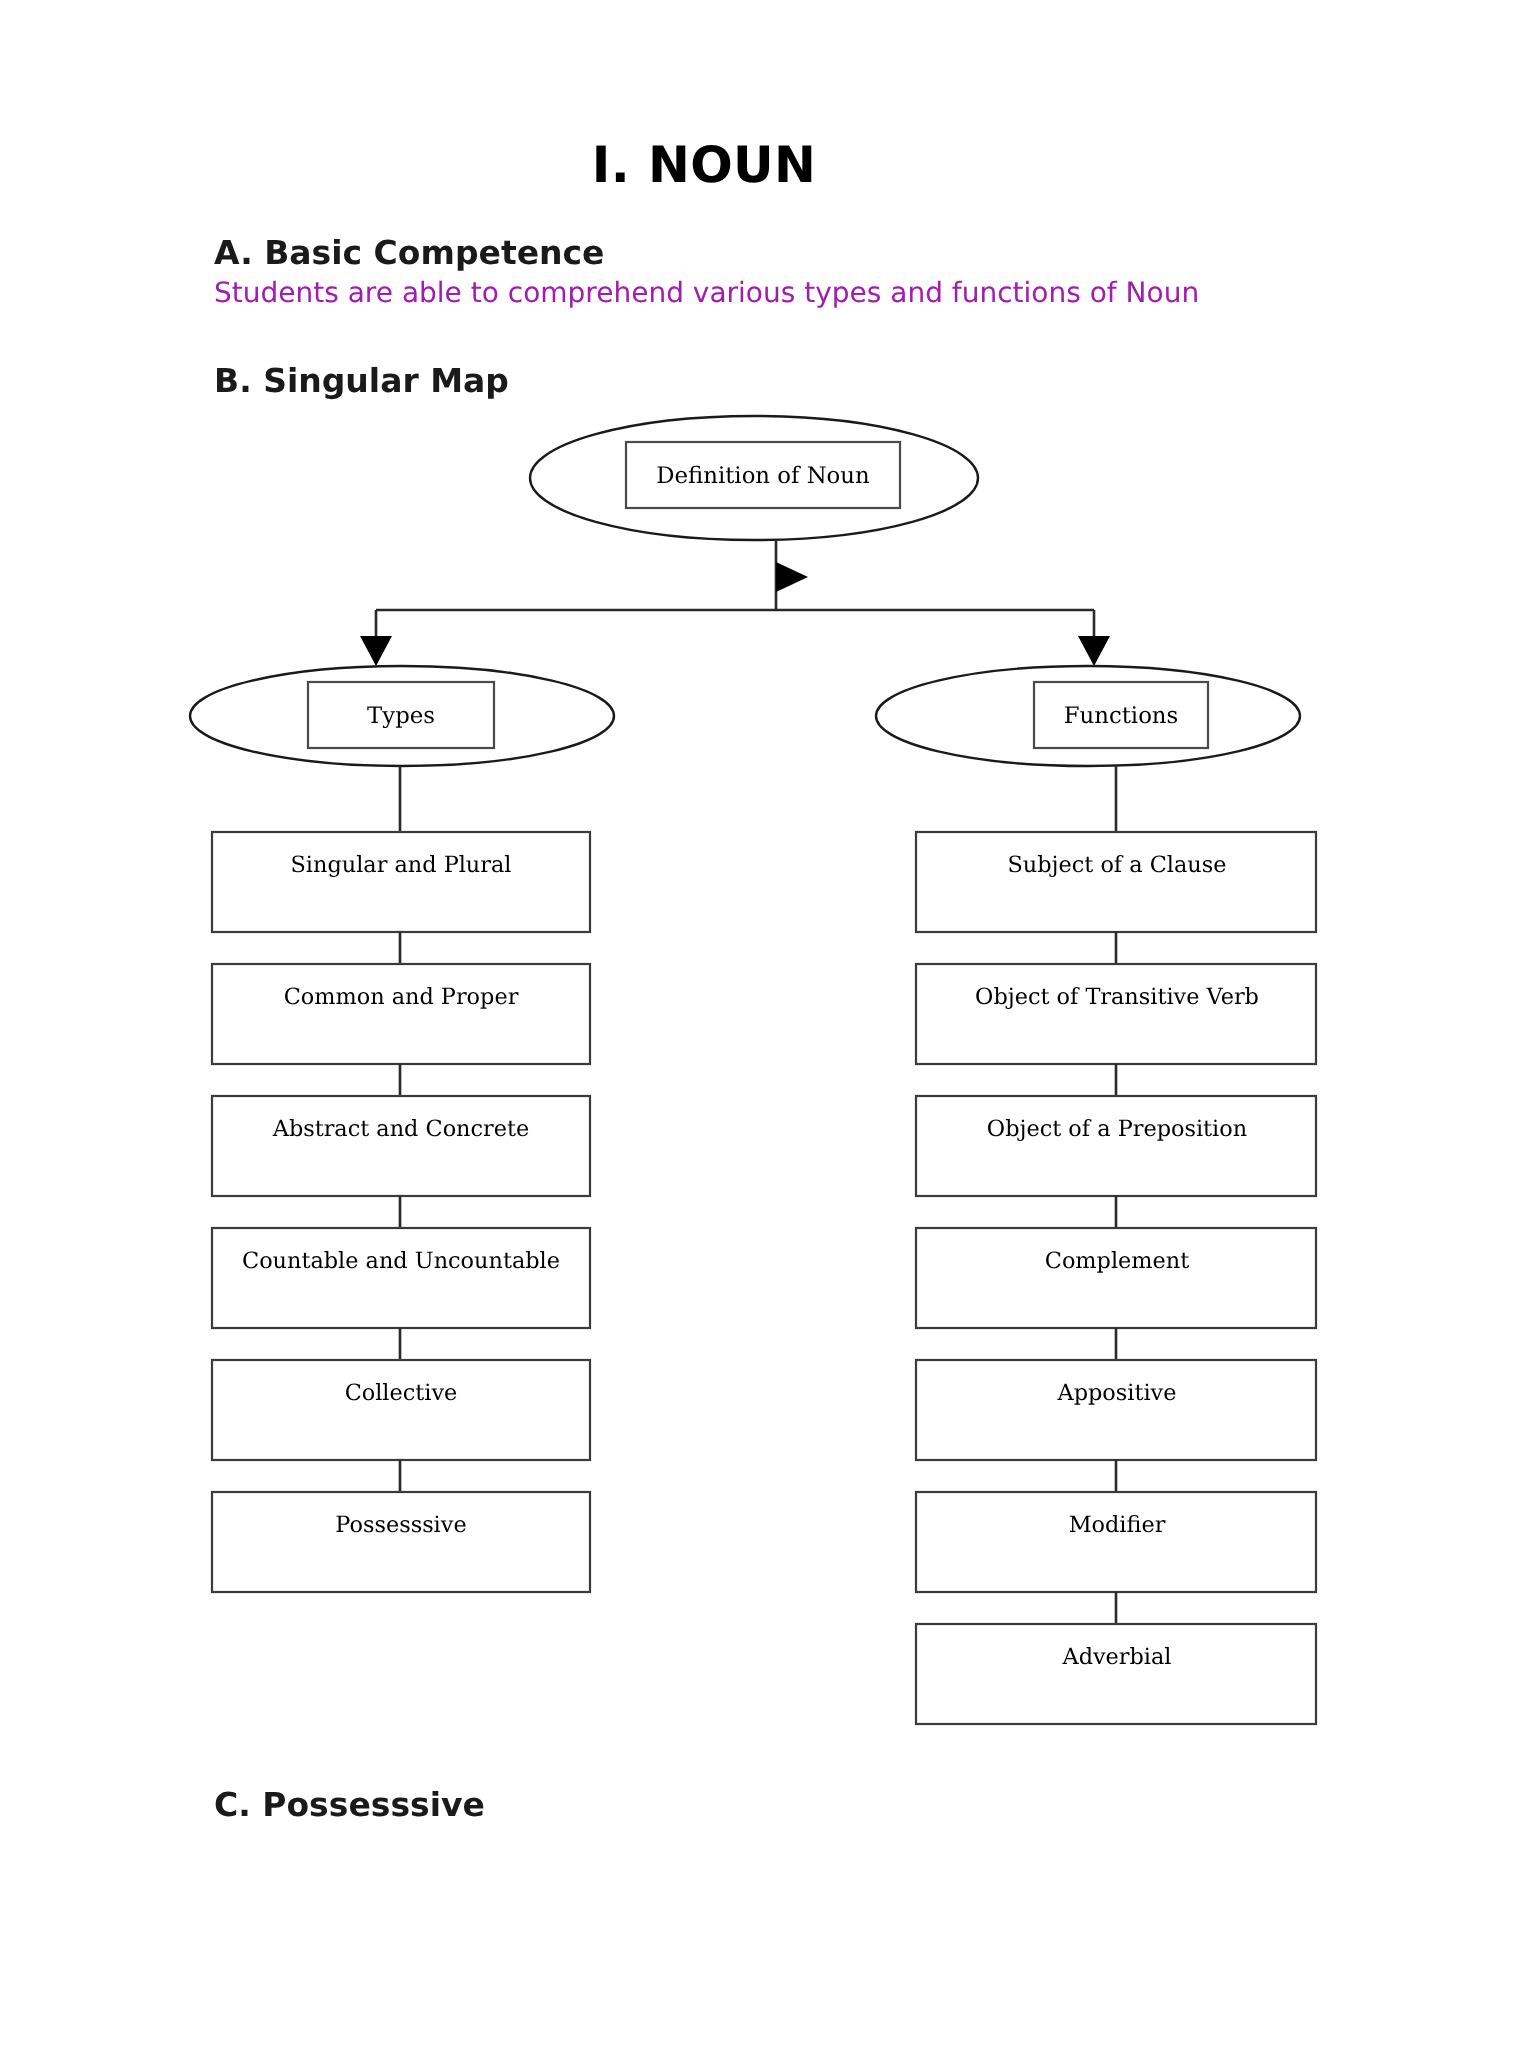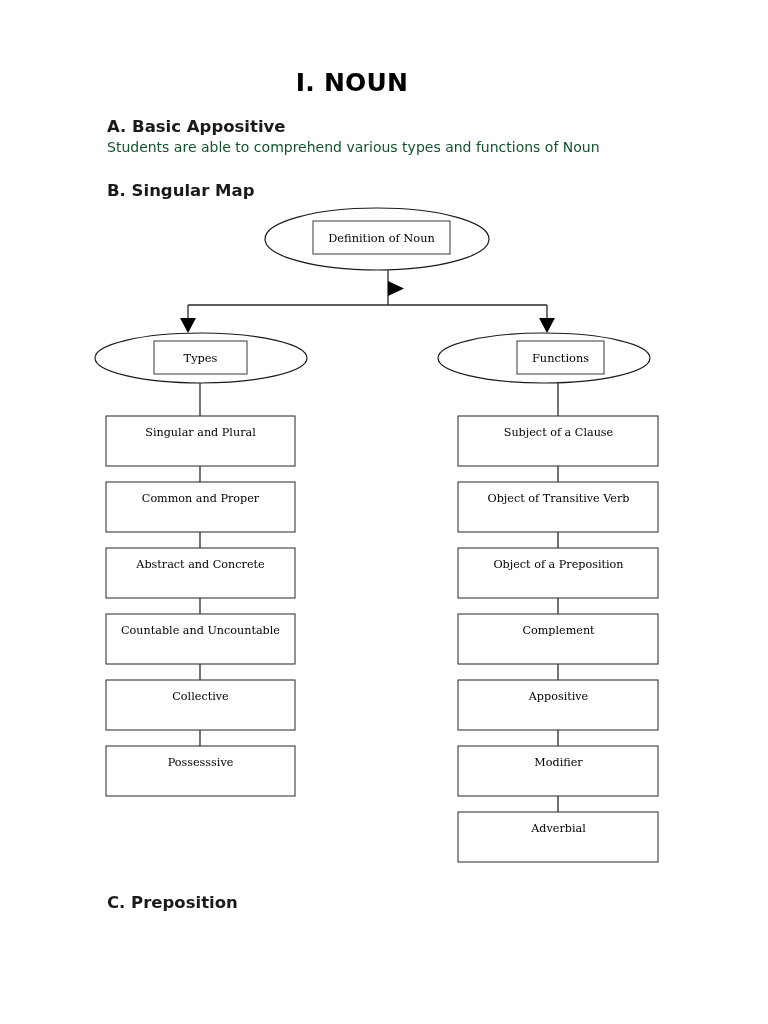--- a/index.html
+++ b/index.html
@@ -40,21 +40,21 @@
   }
   .sec-a { top: 117px; }
   .sec-b { top: 181px; }
   .sec-c { top: 893px; }
   .body-line {
     position: absolute;
     left: 107px;
     top: 139px;
     font-family: "DejaVu Sans", sans-serif;
     font-size: 14px;
-    color: #14532d;
+    color: #a21caf;
     white-space: nowrap;
     text-align: center;
   }
 
   
   #concept-map {
     position: absolute;
     left: 0;
     top: 0;
     width: 768px;
@@ -95,27 +95,27 @@
   }
   .arrow-head {
     fill: #000000;
   }
 </style>
 </head>
 <body>
 
 <div class="page-title">I. NOUN</div>
 
-<div class="sec-heading sec-a">A. Basic Appositive</div>
+<div class="sec-heading sec-a">A. Basic Competence</div>
 
 <div class="body-line">Students are able to comprehend various types and functions of Noun</div>
 
 <div class="sec-heading sec-b">B. Singular Map</div>
 
-<div class="sec-heading sec-c">C. Preposition</div>
+<div class="sec-heading sec-c">C. Possesssive</div>
 
 <svg id="concept-map" viewBox="0 0 768 1024" width="768" height="1024">
 
   <g>
     <ellipse class="node-ellipse" cx="377" cy="239" rx="112" ry="31"></ellipse>
     <rect class="inner-box" x="313" y="221" width="137" height="33"></rect>
     <text class="ellipse-label" x="381.5" y="241.5">Definition of Noun</text>
   </g>
 
   <g>

